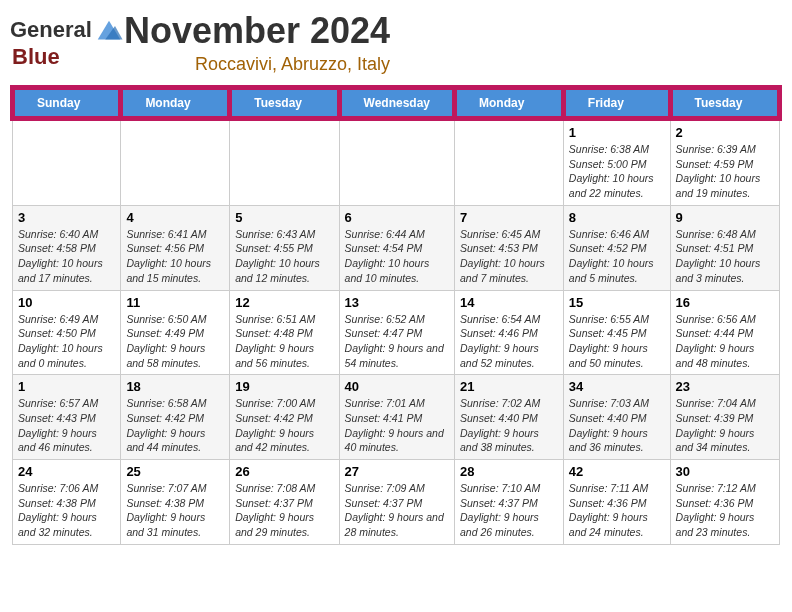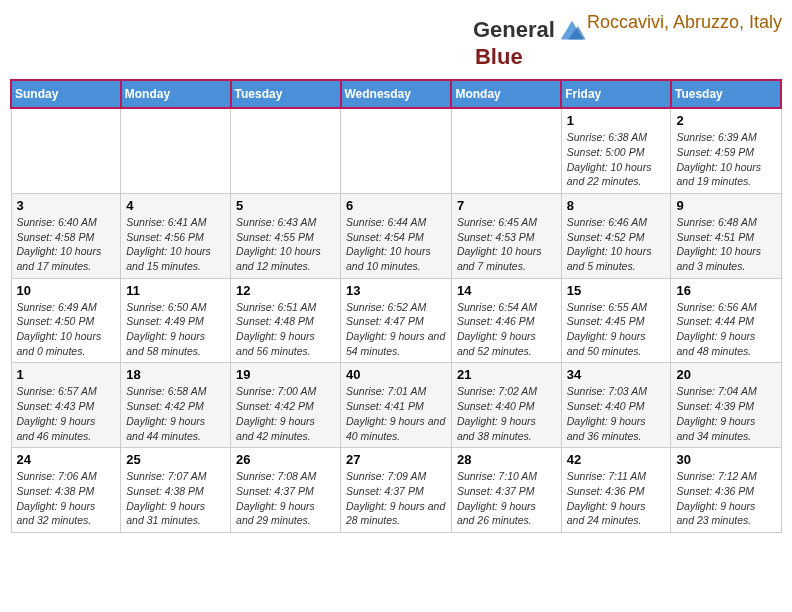--- a/index.html
+++ b/index.html
@@ -5,21 +5,21 @@
     * { box-sizing: border-box; margin: 0; padding: 0; }
     body {
       font-family: Arial, sans-serif;
       background: #fff;
       width: 792px;
       min-height: 612px;
       padding: 10px;
     }
     .header-section {
       display: flex;
-      justify-content: flex-end;
+      justify-content: flex-start;
       align-items: flex-start;
       margin-bottom: 10px;
     }
     .logo {
       display: flex;
       align-items: center;
       margin-top: 5px;
     }
     .logo-text {
       font-size: 22px;
@@ -50,23 +50,23 @@
     }
     .calendar-table {
       width: 100%;
       border-collapse: collapse;
       font-size: 11px;
     }
     .calendar-table th {
       background-color: #4a90d9;
       color: #fff;
       text-align: left;
-      padding: 6px 3px;
+      padding: 6px 22px;
       font-size: 12px;
-      border: 2px solid #be185d;
+      border: 5px solid #be185d;
     }
     .calendar-table td {
       border: 1px solid #ccc;
       vertical-align: top;
       padding: 4px 5px;
       width: 113px;
       height: 80px;
       background: #fff;
     }
     .calendar-table tr:nth-child(even) td {
@@ -100,20 +100,21 @@
           <polygon points="5,30 20,5 35,30" fill="#4a90d9" opacity="0.85"></polygon>
           <polygon points="15,30 28,12 38,30" fill="#2a6db5" opacity="0.7"></polygon>
         </svg>
       </div>
       <div style="margin-left:2px;">
         <span class="logo-text"><span>Blue</span></span>
       </div>
     </div>
   </div>
   <div class="title-block">
+    <div class="month-title">November 2024</div>
     <div class="location-title">Roccavivi, Abruzzo, Italy</div>
   </div>
 </div>
 
 <table class="calendar-table">
   <thead>
     <tr>
     <th>Sunday</th>
         <th>Monday</th>
         <th>Tuesday</th>
@@ -218,21 +219,21 @@
         </td>
         <td>
           <span class="day-number">21</span>
           <div class="day-info">Sunrise: 7:02 AM<br>Sunset: 4:40 PM<br>Daylight: 9 hours and 38 minutes.</div>
         </td>
         <td>
           <span class="day-number">34</span>
           <div class="day-info">Sunrise: 7:03 AM<br>Sunset: 4:40 PM<br>Daylight: 9 hours and 36 minutes.</div>
         </td>
         <td>
-          <span class="day-number">20</span>
+          <span class="day-number">23</span>
           <div class="day-info">Sunrise: 7:04 AM<br>Sunset: 4:39 PM<br>Daylight: 9 hours and 34 minutes.</div>
         </td>
       </tr>
       <tr>
         <td>
           <span class="day-number">24</span>
           <div class="day-info">Sunrise: 7:06 AM<br>Sunset: 4:38 PM<br>Daylight: 9 hours and 32 minutes.</div>
         </td>
         <td>
           <span class="day-number">25</span>

